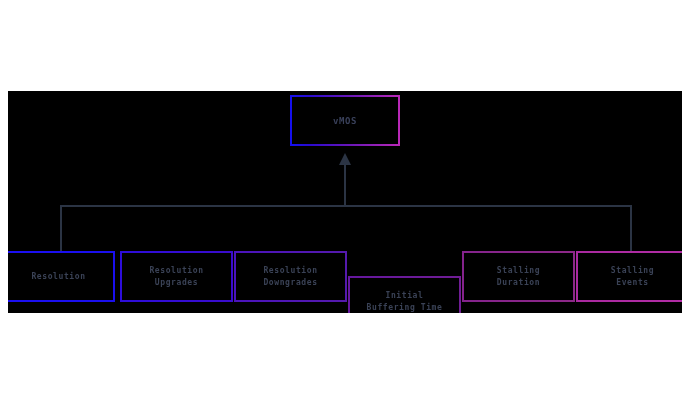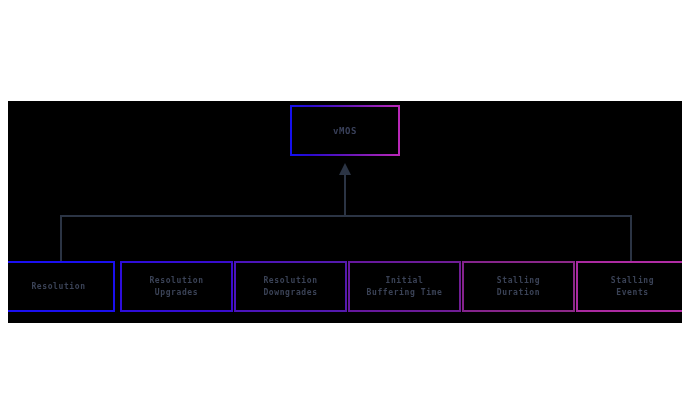--- a/index.html
+++ b/index.html
@@ -16,21 +16,21 @@
     position: relative;
     width: 690px;
     height: 400px;
     background: #ffffff;
   }
 
   
   .canvas {
     position: absolute;
     left: 8px;
-    top: 101px;
+    top: 91px;
     width: 674px;
     height: 222px;
     background: #000000;
     overflow: hidden;
   }
 
   
   .node {
     position: absolute;
     box-sizing: border-box;
@@ -79,21 +79,21 @@
     height: 51px;
     border: 2px solid transparent;
     background:
       linear-gradient(#000,#000) padding-box,
       var(--edge) border-box;
   }
 
   .leaf-0 { left: -6px;   --edge: linear-gradient(90deg,#1b0ff2,#1a0fee); }
   .leaf-1 { left: 112px;  --edge: linear-gradient(90deg,#2d0ddb,#3a0ccd); }
   .leaf-2 { left: 226px;  --edge: linear-gradient(90deg,#4a13bd,#551aad); }
-  .leaf-3 { left: 340px;  --edge: linear-gradient(90deg,#65179f,#701d95); }
+  .leaf-3 { left: 340px; margin-top: 25px;  --edge: linear-gradient(90deg,#65179f,#701d95); }
   .leaf-4 { left: 454px;  --edge: linear-gradient(90deg,#84238c,#8d2888); }
   .leaf-5 { left: 568px;  --edge: linear-gradient(90deg,#a9299f,#b32da6); }
 
   
   .bus-line {
     position: absolute;
     left: 52px;
     top: 114px;
     width: 572px;
     height: 2px;

